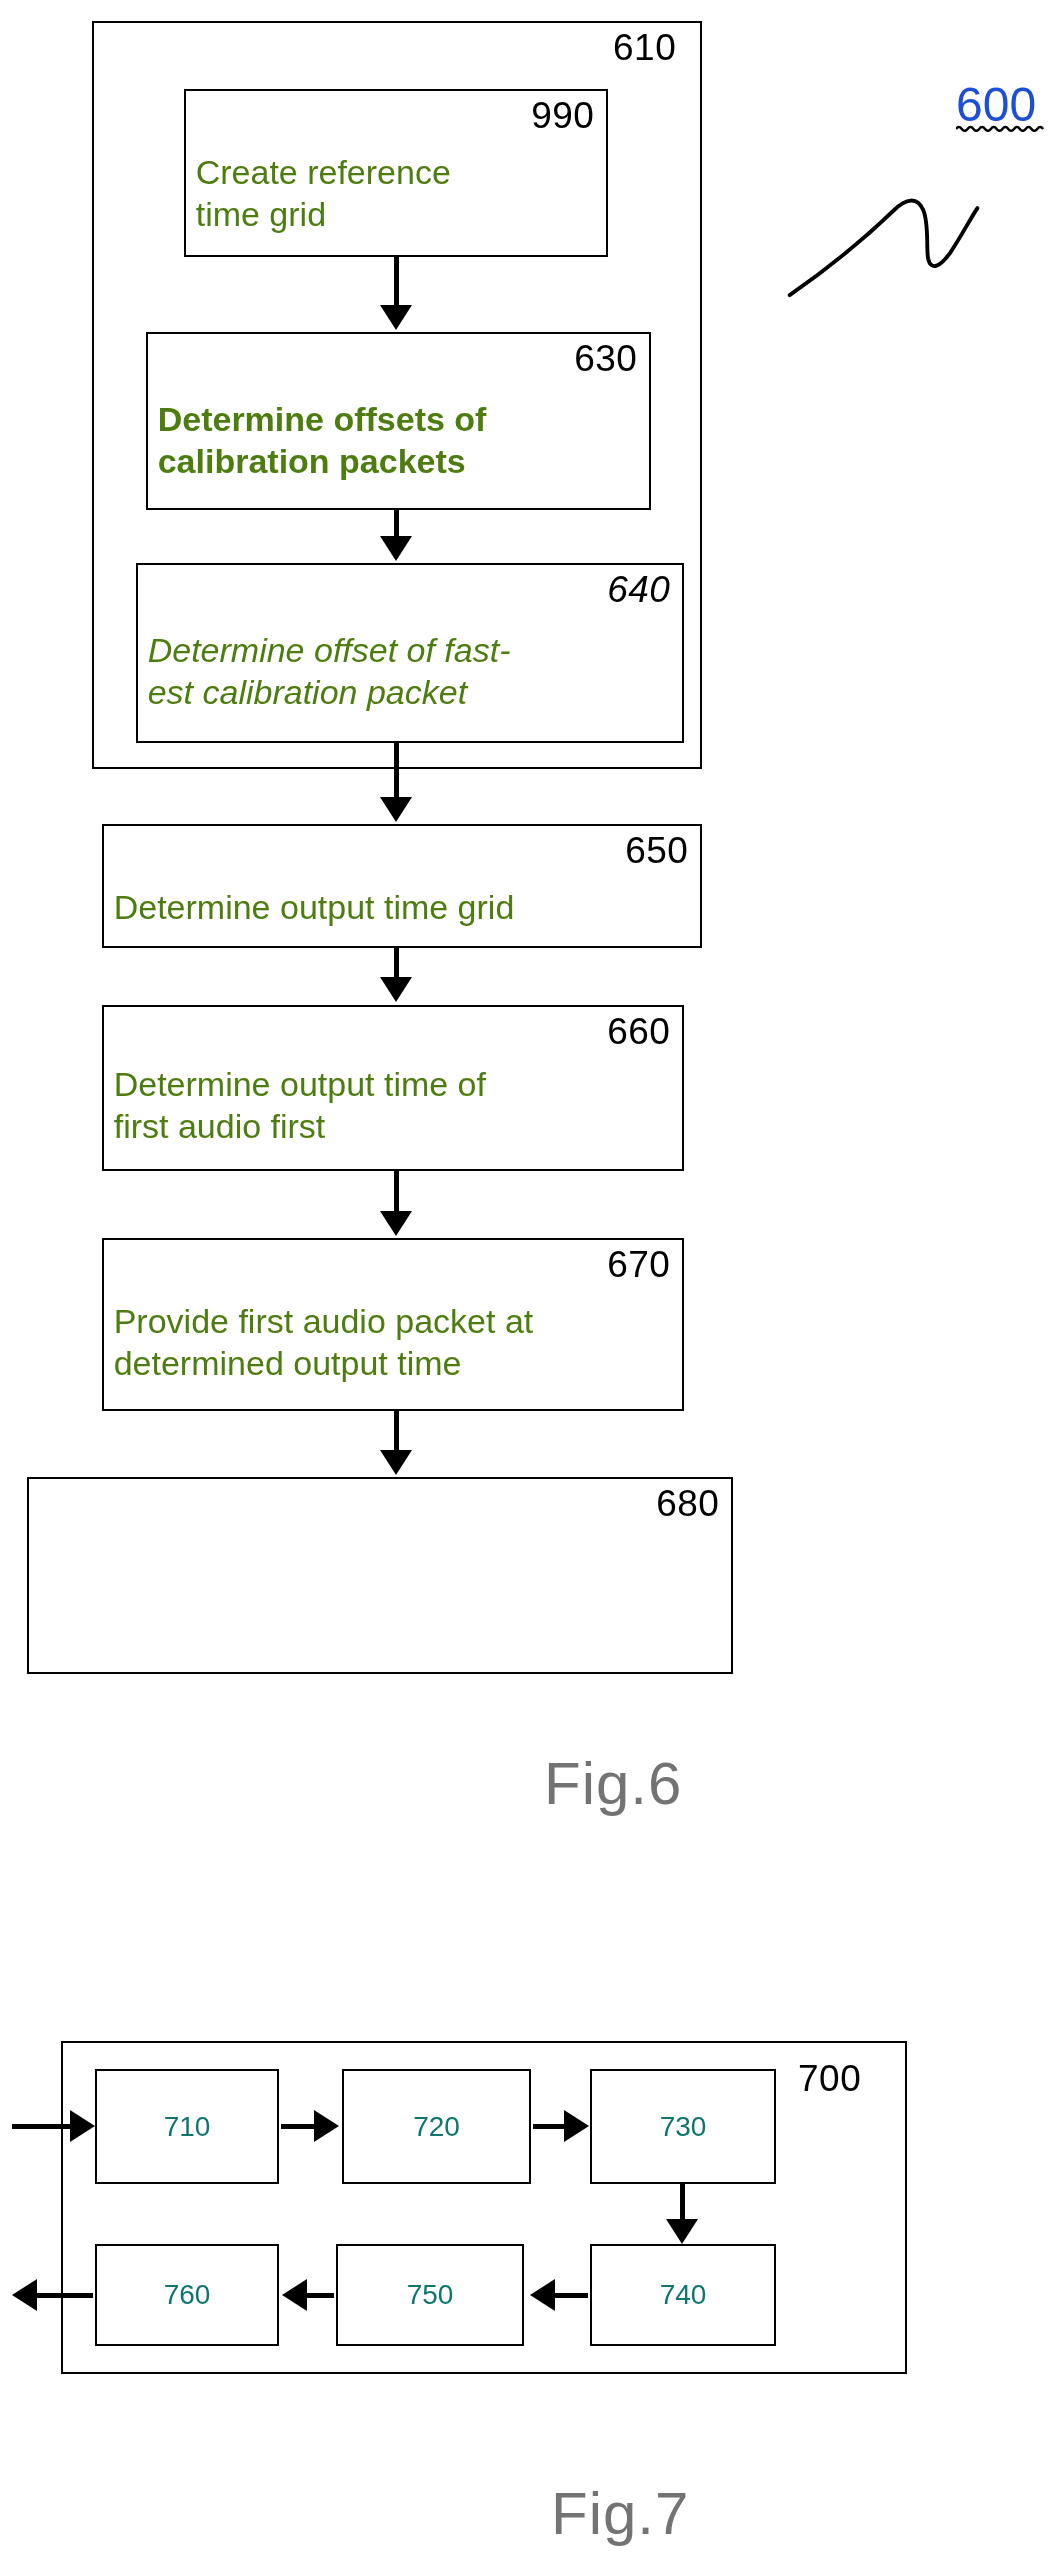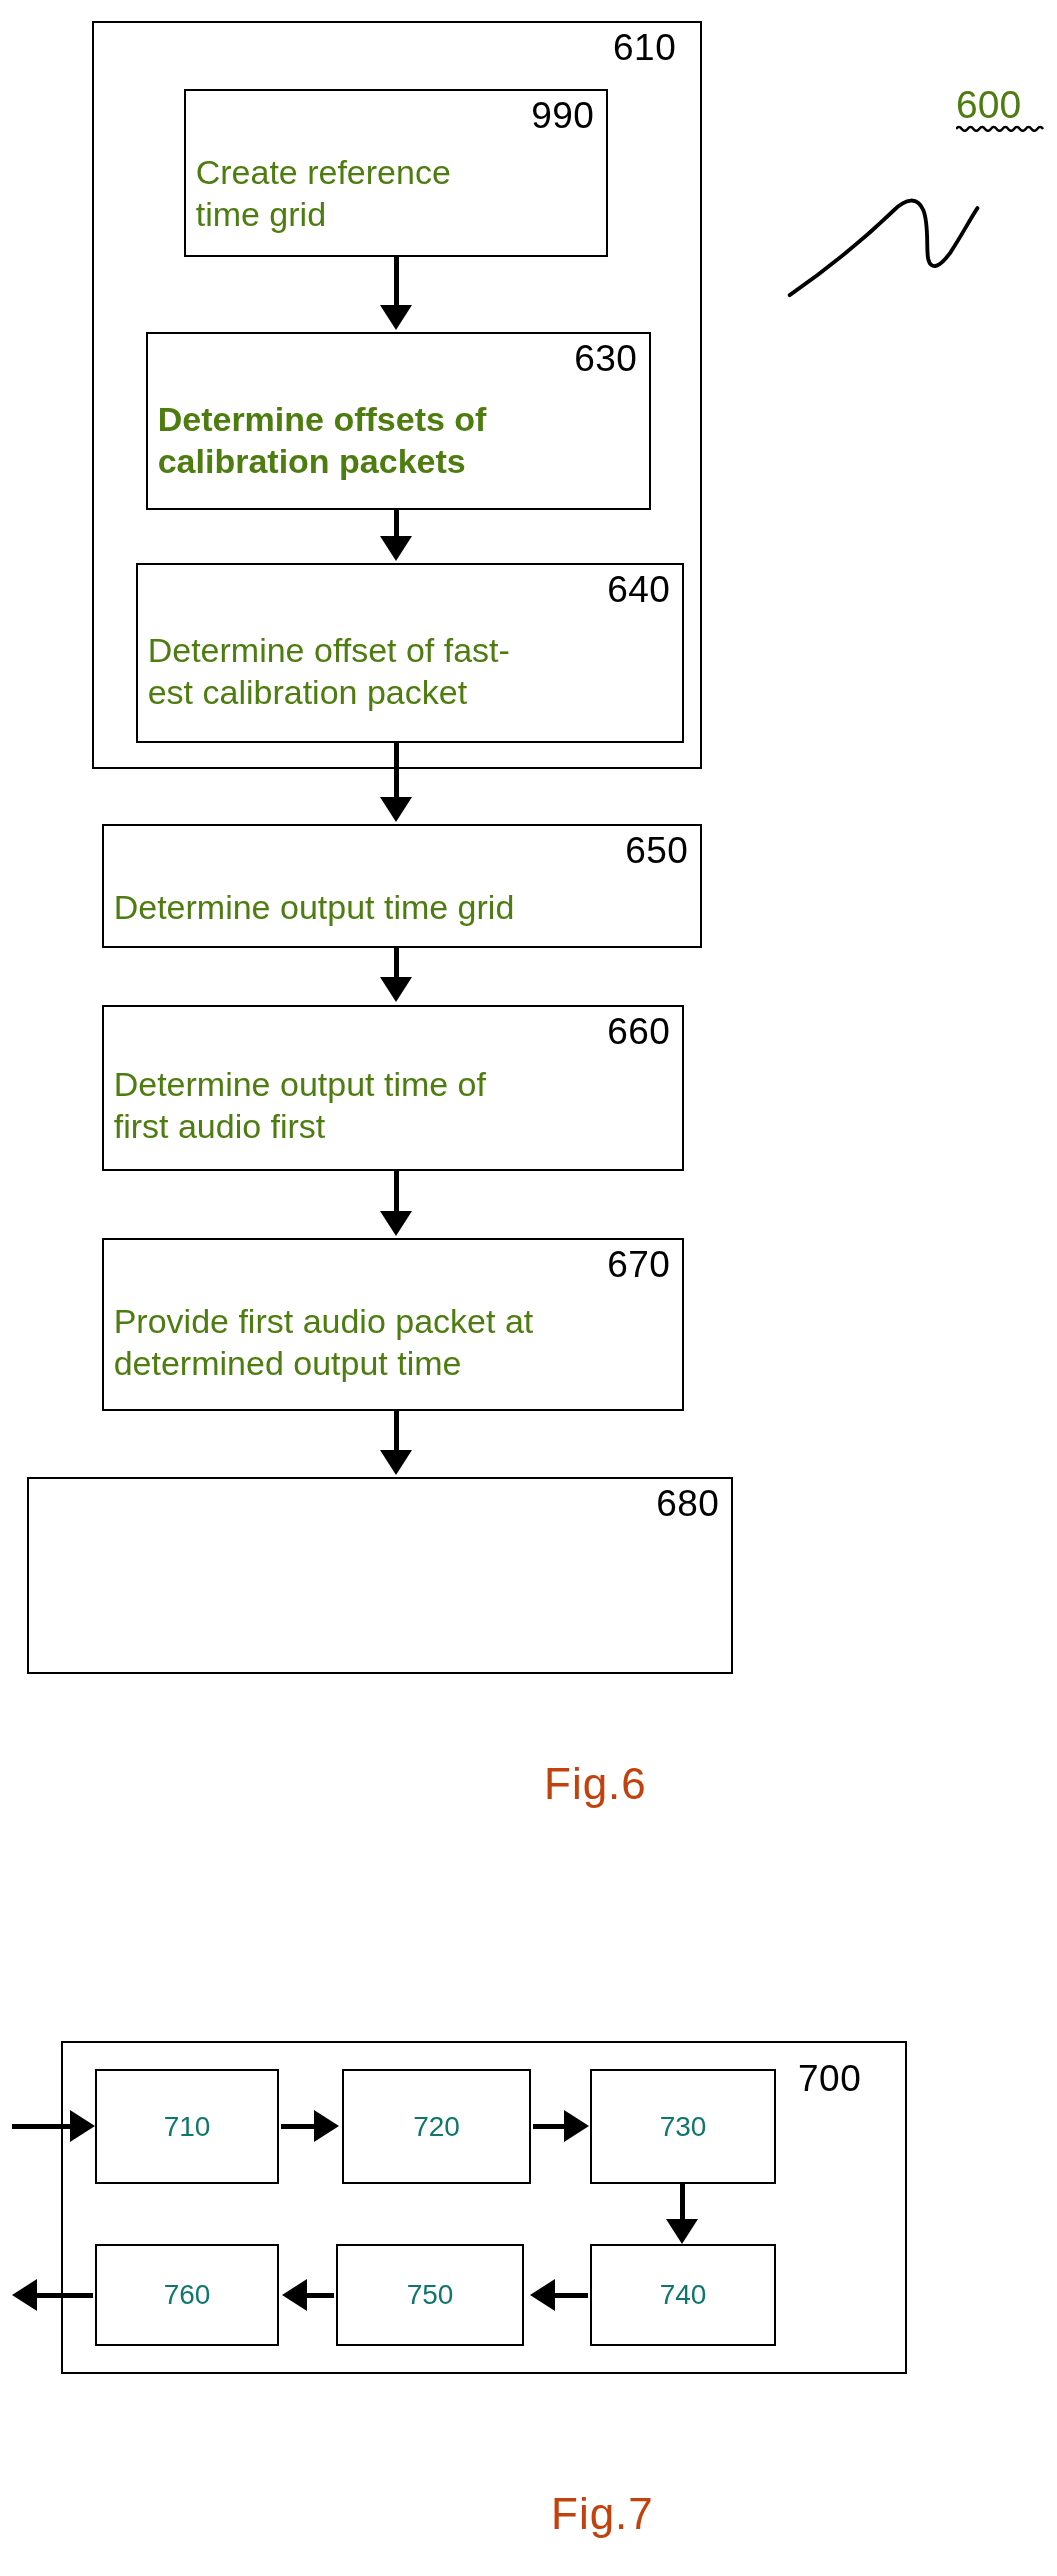--- a/index.html
+++ b/index.html
@@ -105,33 +105,33 @@
     transform: translateY(-50%);
     width: 0; height: 0;
     border-top: 16.5px solid transparent;
     border-bottom: 16.5px solid transparent;
     border-right: 25px solid #000000;
   }
 
   
   .figcaption {
     position: absolute;
-    font-size: 44px;
+    font-size: 60px;
     line-height: 58px;
     letter-spacing: 1px;
-    color: #c2410c;
+    color: #737373;
     white-space: nowrap;
   }
 
   
   .reflabel-600 {
     position: absolute;
-    font-size: 39px;
+    font-size: 48px;
     line-height: 39px;
-    color: #4d7c0f;
+    color: #1d4ed8;
     white-space: nowrap;
   }
   .reflabel-600 .squiggle-underline {
     display: block;
     margin-top: 1px;
     height: 6.8px;
   }
   .leadline {
     position: absolute;
   }
@@ -169,21 +169,21 @@
     <div class="varrow" style="left:394px; top:257px; height:50px;"></div>
 
     <div class="abox" style="left:146px; top:332px; width:505px; height:178px;">
       <div class="refnum" style="right:11.6px; top:5.8px;">630</div>
       <div class="steptext" style="left:9.7px; top:64px; width:485px;font-weight:bold;">Determine offsets of
 calibration packets</div>
     </div>
 
     <div class="varrow" style="left:394px; top:510px; height:28px;"></div>
 
-    <div class="abox" style="left:136px; top:563px; width:548px; height:180px;">
+    <div class="abox" style="left:136px; top:563px; width:548px; height:180px;font-style:italic;">
       <div class="refnum" style="right:11.6px; top:5.8px;">640</div>
       <div class="steptext" style="left:9.7px; top:64px; width:534px;">Determine offset of fast-
 est calibration packet</div>
     </div>
 
     <div class="varrow" style="left:394px; top:743px; height:56px;"></div>
 
     <div class="abox" style="left:102px; top:824px; width:600px; height:124px;">
       <div class="refnum" style="right:11.6px; top:5.8px;">650</div>
       <div class="steptext" style="left:9.7px; top:60px; width:582px;">Determine output time grid</div>

